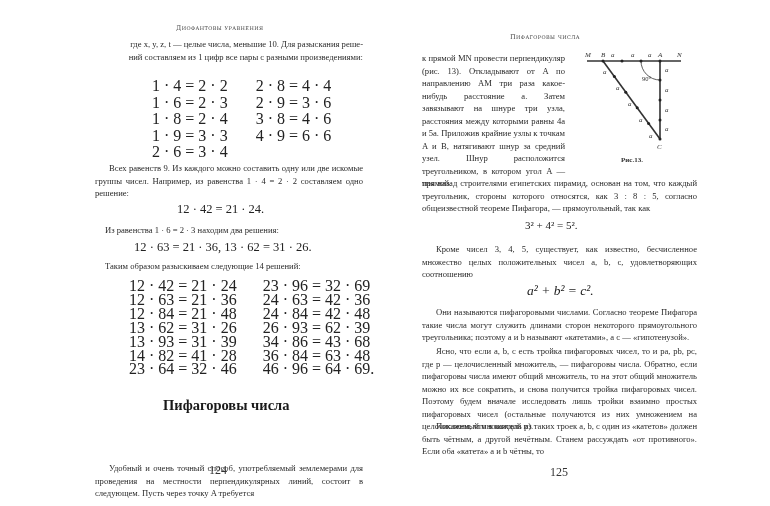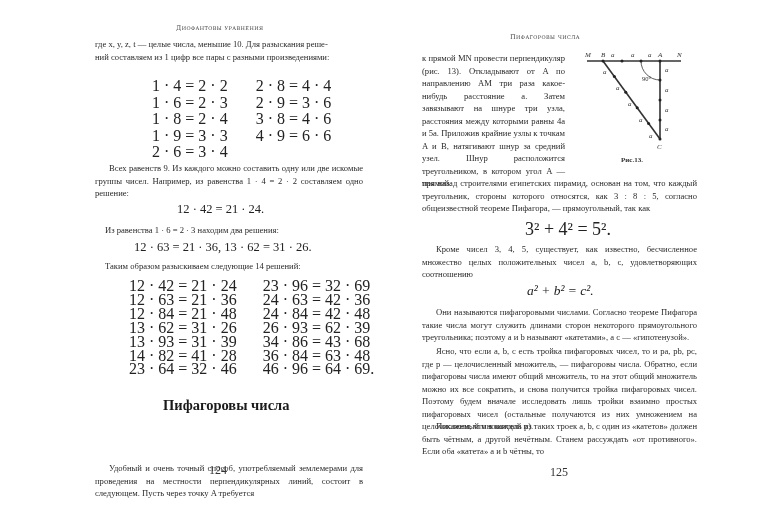--- a/index.html
+++ b/index.html
@@ -30,21 +30,21 @@
     .section-title { position: absolute; font-family: "Liberation Serif", serif; font-weight: bold; font-size: 14.5px; color: #1a1a1a; }
     .page-number { position: absolute; font-size: 12px; font-family: "Liberation Serif", serif; color: #333; }
     .fig-caption { position: absolute; font-size: 7px; font-weight: bold; font-family: "Liberation Serif", serif; color: #333; }
   </style>
 </head>
 <body>
 
 <div class="page" id="left-page">
   <div class="running-head" style="left:176px; top:24px;">Диофантовы уравнения</div>
 
-  <div class="text" style="left:95px; top:38px; width:268px; text-align:left;">
+  <div class="text" style="left:95px; top:38px; width:268px; text-align:right;">
     <p>где x, y, z, t — целые числа, меньшие 10. Для разыскания реше-</p>
     <p>ний составляем из 1 цифр все пары с разными произведениями:</p>
   </div>
 
   <div class="eq-table" style="left:152px; top:78px;">
     <div style="display:flex; gap:28px;">
       <div>
         <div>1 · 4 = 2 · 2</div>
         <div>1 · 6 = 2 · 3</div>
         <div>1 · 8 = 2 · 4</div>
@@ -93,21 +93,21 @@
   <div class="text indent" style="left:95px; top:418px; width:268px;margin-top:44px;">Удобный и очень точный способ, употребляемый землемерами для проведения на местности перпендикулярных линий, состоит в следующем. Пусть через точку A требуется</div>
   <div class="page-number" style="left:209px; top:463px;">124</div>
 </div>
 
 <div class="page" id="right-page">
   <div class="running-head" style="left:125px; top:33px;">Пифагоровы числа</div>
 
   <div class="text" style="left:37px; top:52px; width:143px;">к прямой MN провести перпендикуляр (рис. 13). Откладывают от A по направлению AM три раза какое-нибудь расстояние a. Затем завязывают на шнуре три узла, расстояния между которыми равны 4a и 5a. Приложив крайние узлы к точкам A и B, натягивают шнур за средний узел. Шнур расположится треугольником, в котором угол A — прямой.</div>
   <div class="text" style="left:37px; top:177px; width:275px;">тия назад строителями египетских пирамид, основан на том, что каждый треугольник, стороны которого относятся, как 3 : 8 : 5, согласно общеизвестной теореме Пифагора, — прямоугольный, так как</div>
 
-  <div class="eq" style="left:140px; top:219px; font-size:18px;">3² + 4² = 5².</div>
+  <div class="eq" style="left:140px; top:219px; font-size:11px;">3² + 4² = 5².</div>
   <div class="text indent" style="left:37px; top:243px; width:275px;">Кроме чисел 3, 4, 5, существует, как известно, бесчисленное множество целых положительных чисел a, b, c, удовлетворяющих соотношению</div>
   <div class="eq" style="left:142px; top:283px; font-size:13.5px; font-style:italic;">a² + b² = c².</div>
   <div class="text indent" style="left:37px; top:306px; width:275px;">Они называются пифагоровыми числами. Согласно теореме Пифагора такие числа могут служить длинами сторон некоторого прямоугольного треугольника; поэтому a и b называют «катетами», а c — «гипотенузой».</div>
   <div class="text indent" style="left:37px; top:345px; width:275px;">Ясно, что если a, b, c есть тройка пифагоровых чисел, то и pa, pb, pc, где p — целочисленный множитель, — пифагоровы числа. Обратно, если пифагоровы числа имеют общий множитель, то на этот общий множитель можно их все сократить, и снова получится тройка пифагоровых чисел. Поэтому будем вначале исследовать лишь тройки взаимно простых пифагоровых чисел (остальные получаются из них умножением на целочисленный множитель p).</div>
   <div class="text indent" style="left:37px; top:420px; width:275px;">Покажем, что в каждой из таких троек a, b, c один из «катетов» должен быть чётным, а другой нечётным. Станем рассуждать «от противного». Если оба «катета» a и b чётны, то</div>
   <div class="page-number" style="left:165px; top:465px;">125</div>
 
   <svg style="position:absolute; left:198px; top:48px;" width="110" height="110" viewBox="0 0 110 110">
 
     <line x1="4" y1="13" x2="98" y2="13" stroke="#333" stroke-width="1.3"></line>

